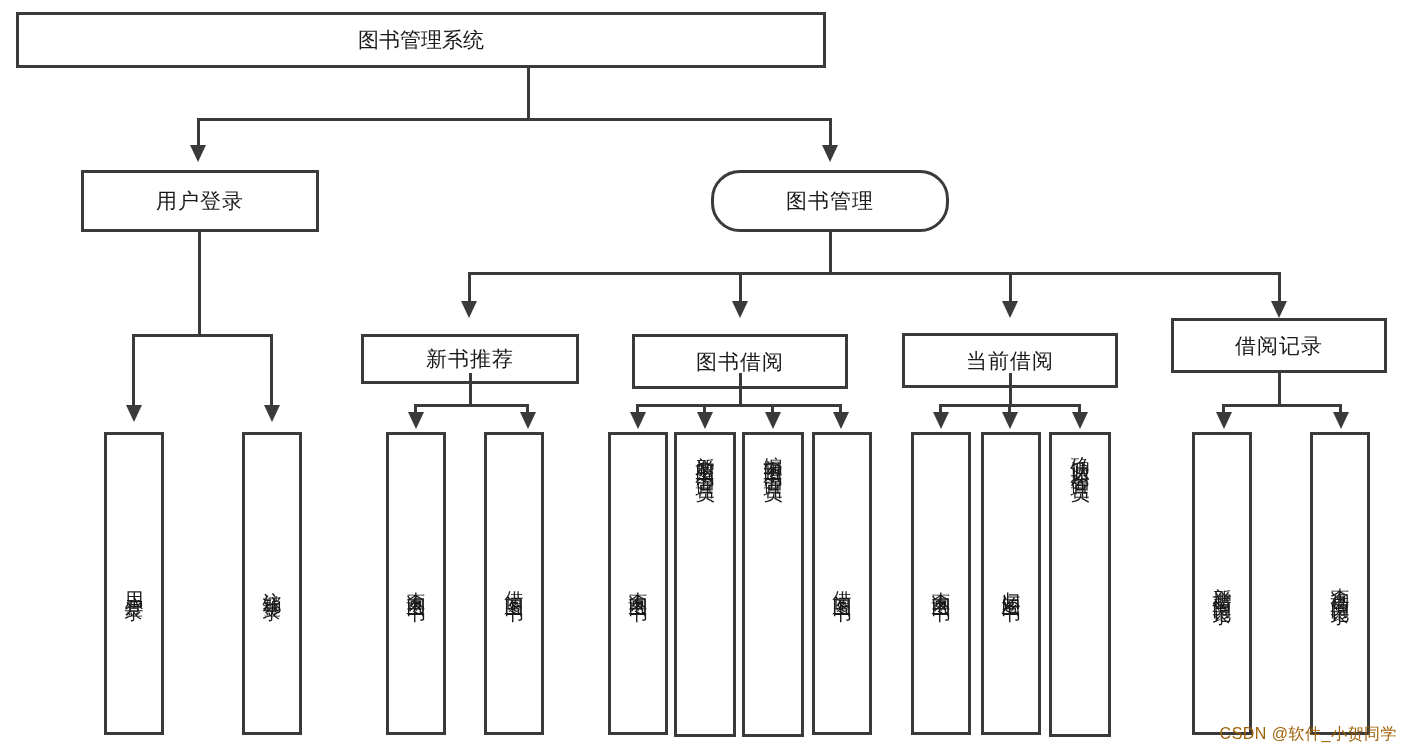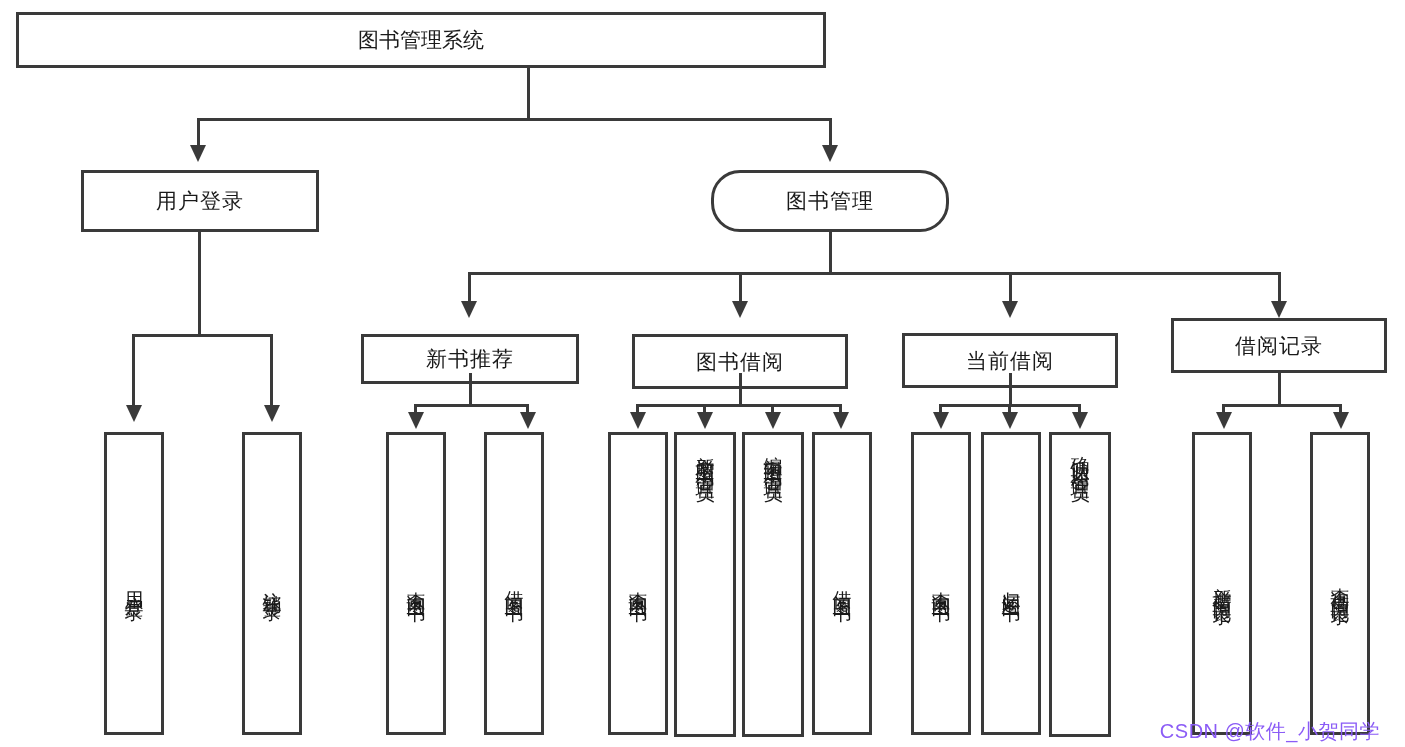--- a/index.html
+++ b/index.html
@@ -68,24 +68,24 @@
     position: absolute;
     width: 0;
     height: 0;
     border-left: 8px solid transparent;
     border-right: 8px solid transparent;
     border-top: 17px solid #3a3a3a;
   }
   
   #watermark {
     position: absolute;
-    right: 25px;
+    right: 8px;
     bottom: 2px;
-    font-size: 20px;
-    color: #8b5cf6;
+    font-size: 16px;
+    color: #a16207;
     letter-spacing: 0.5px;
     white-space: nowrap;
     font-family: "Liberation Sans", "DejaVu Sans", sans-serif;
   }
 </style>
 </head>
 <body>
 
 <div id="canvas">
 

